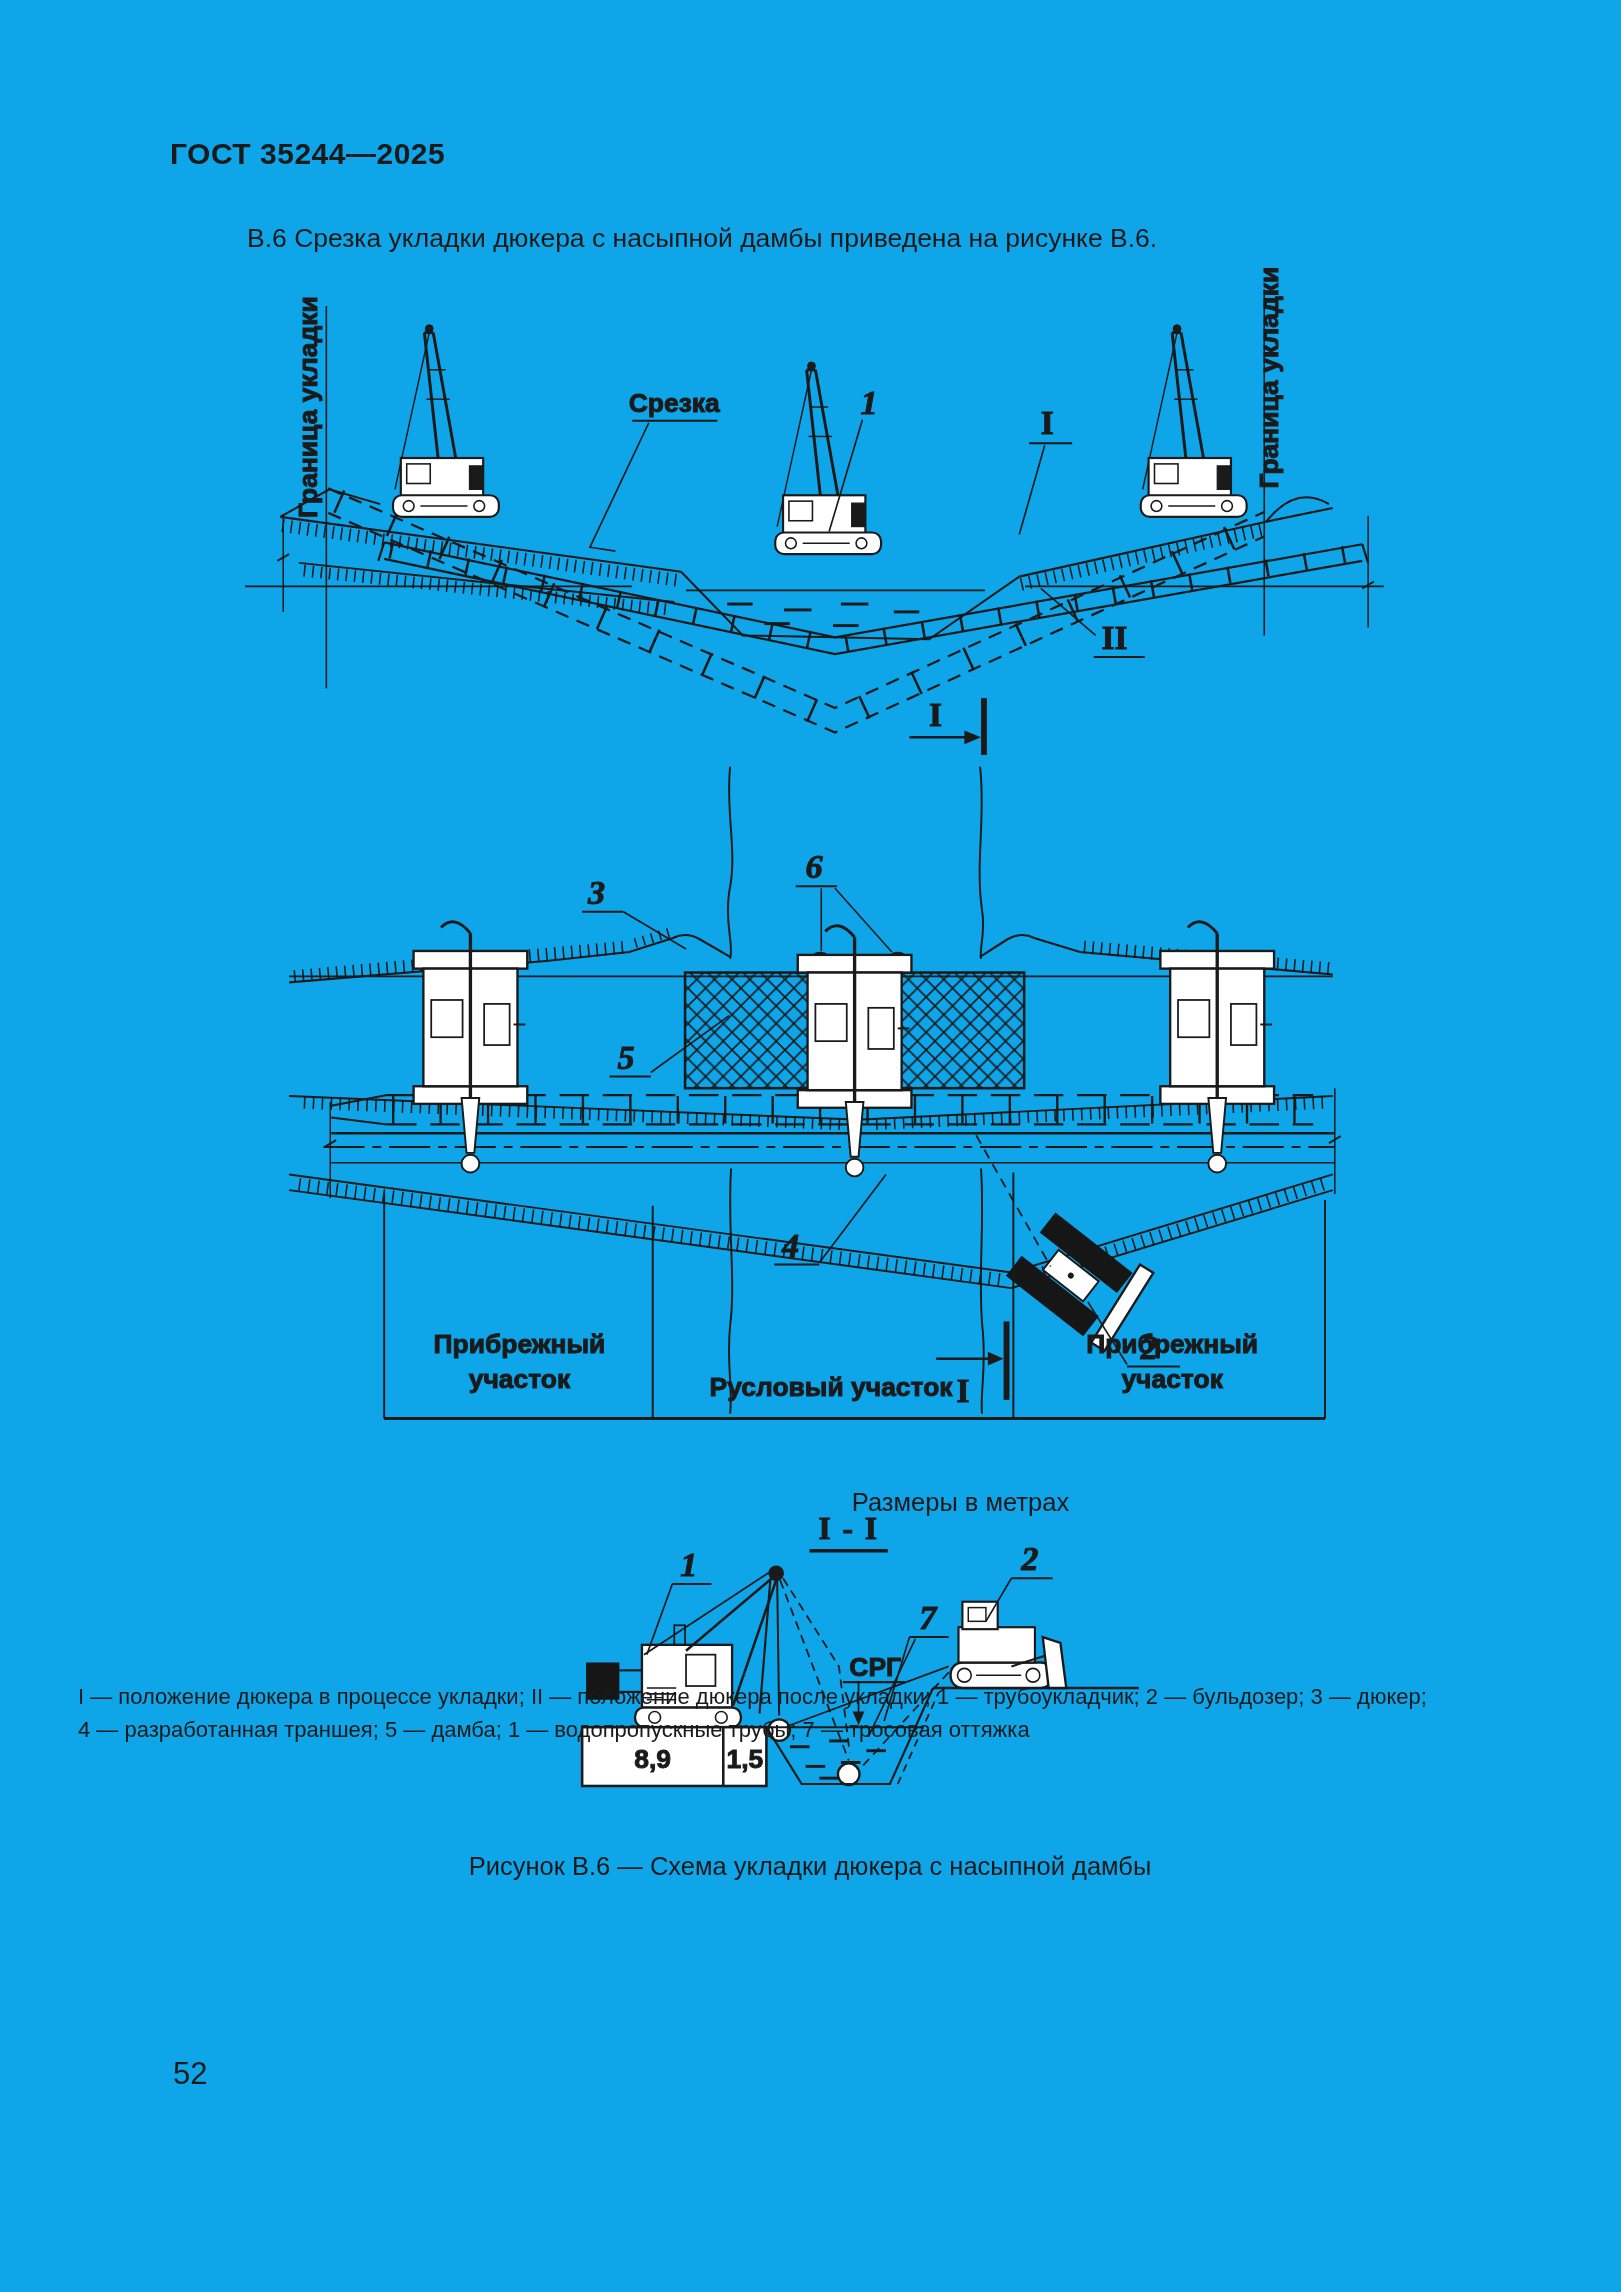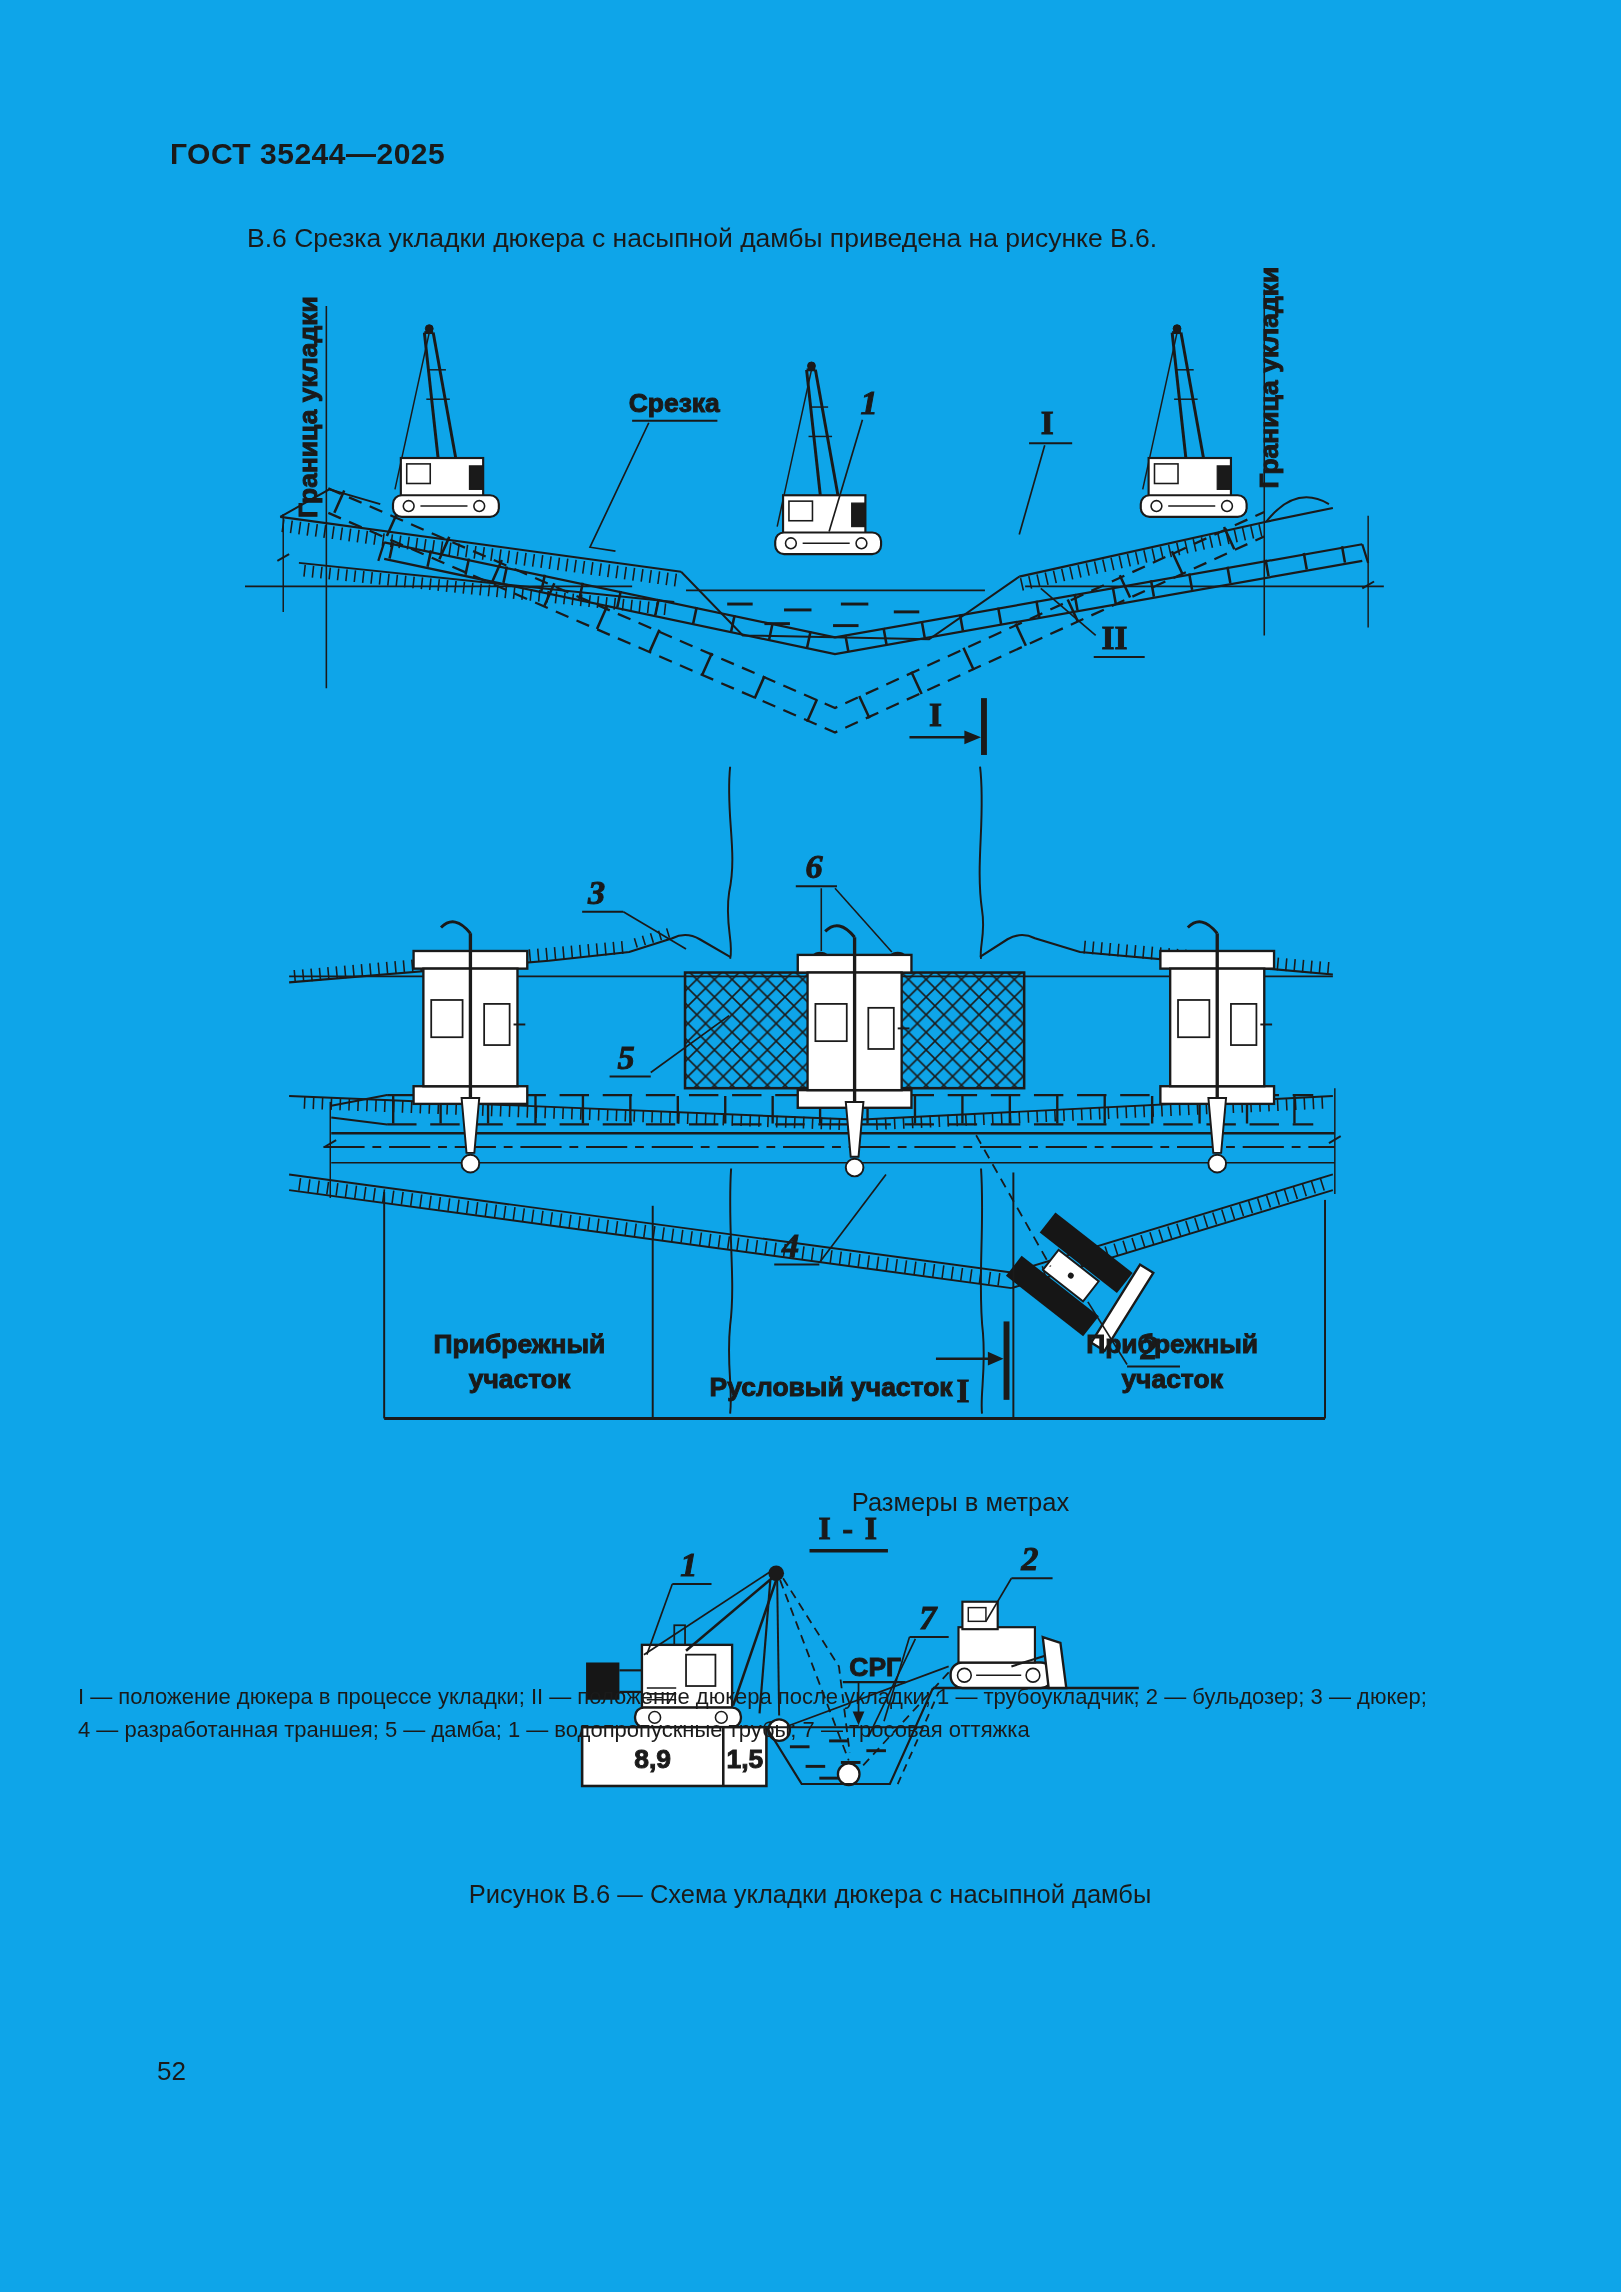--- a/index.html
+++ b/index.html
@@ -5,23 +5,23 @@
   html,body{margin:0;padding:0;background:#e8e8e8;}
   .page{
     position:relative;width:1621px;height:2293px;margin:0 auto;
     background:#0ea5e9;overflow:hidden;
     font-family:"Liberation Sans",sans-serif;color:#1a1a1a;
   }
   .abs{position:absolute;}
   .header{left:170px;top:137px;font-size:30px;font-weight:bold;letter-spacing:0.5px;}
   .intro{left:247px;top:223px;font-size:26.5px;}
   .caption{left:78px;top:1680px;width:1464px;text-align:left;font-size:22px;line-height:33px;}
-  .figtitle{left:78px;top:1852px;width:1464px;text-align:center;font-size:25.5px;margin-top:28px;}
+  .figtitle{left:78px;top:1852px;width:1464px;text-align:center;font-size:25.5px;}
   .dimnote{left:784px;top:1472px;width:353px;text-align:center;font-size:25.5px;margin-top:16px;}
-  .pagenum{left:157px;top:2056px;font-size:26px;}
+  .pagenum{left:173px;top:2056px;font-size:31px;}
   svg{position:absolute;left:0;top:0;}
   svg text{font-family:"Liberation Sans",sans-serif;fill:#1a1a1a;}
   text.num{font-family:"Liberation Serif",serif;font-style:italic;font-weight:bold;font-size:35px;}
   text.roman{font-family:"Liberation Serif",serif;font-weight:bold;font-size:34px;}
   text.lbl{font-weight:bold;font-size:27px;}
   text.zone{font-weight:bold;font-size:27px;text-anchor:middle;}
   text.dim{font-weight:bold;font-size:27px;text-anchor:middle;}
   text.sect{font-family:"Liberation Serif",serif;font-weight:bold;font-size:32px;text-anchor:middle;letter-spacing:2px;}
 </style>
 </head>

